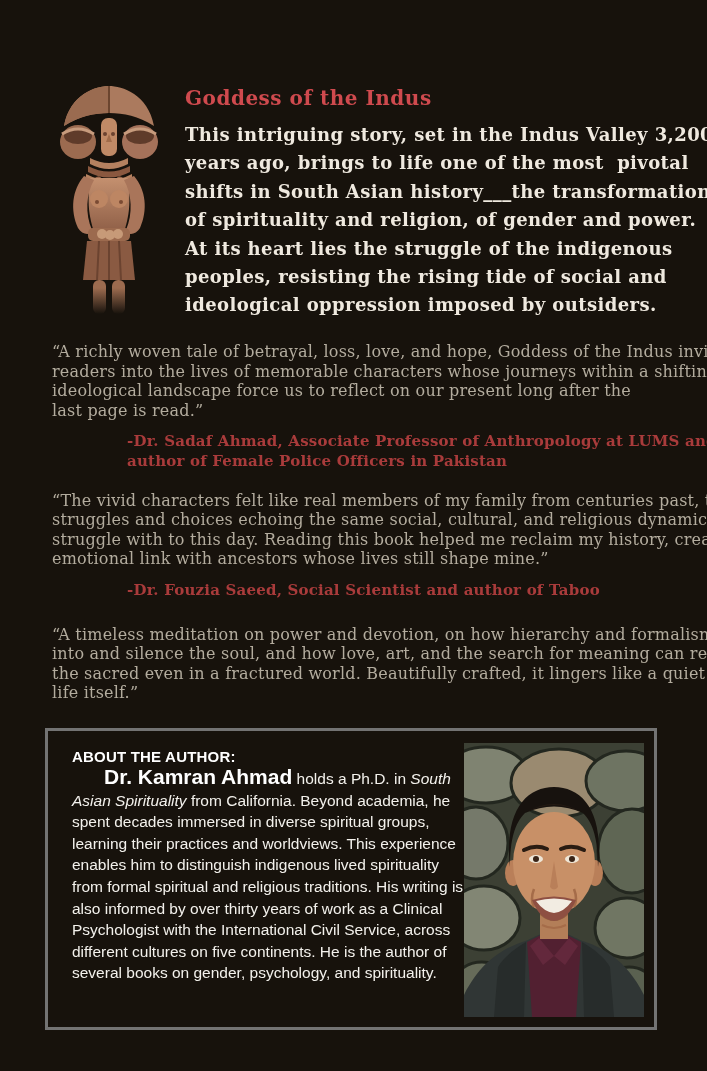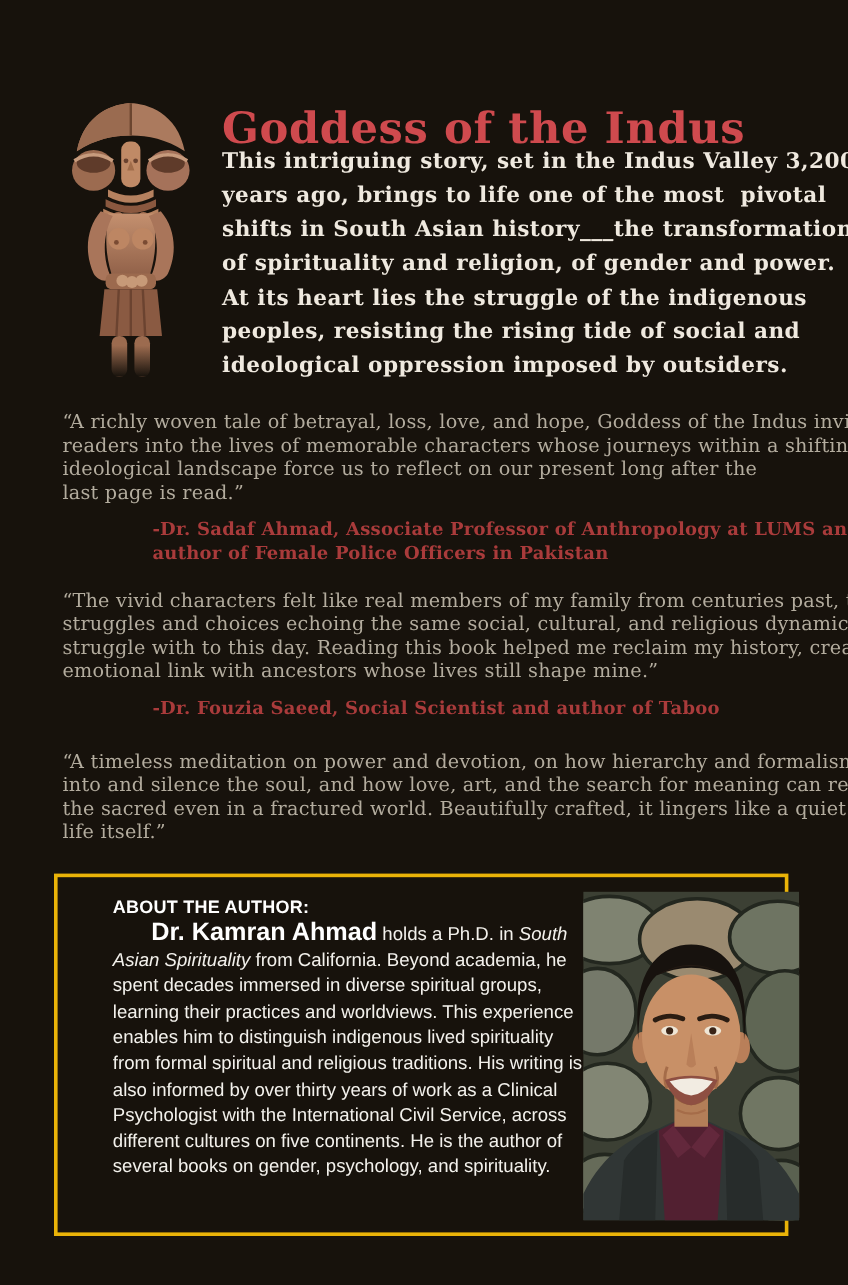--- a/index.html
+++ b/index.html
@@ -9,21 +9,21 @@
     background:#17120c;
     overflow:hidden;
     font-family:"DejaVu Serif", serif;
   }
   
   .figurine{
     position:absolute;left:53px;top:82px;width:112px;height:232px;
   }
   .title{
     position:absolute;left:185px;top:86px;
-    font-size:36px;font-weight:bold;color:#cf4a4e;
+    font-size:20px;font-weight:bold;color:#cf4a4e;
     letter-spacing:0.5px;white-space:pre;
   }
   .intro{
     position:absolute;left:185px;top:121px;
     font-size:18px;font-weight:bold;color:#efe9df;
     line-height:28.4px;letter-spacing:0.4px;
     white-space:pre;margin:0;
   }
   
   .quotes{
@@ -37,24 +37,23 @@
   }
   .quote-attr{
     margin:0;padding-left:87px;
     font-size:15px;font-weight:bold;color:#a93b3b;
     line-height:19.6px;white-space:pre;letter-spacing:0.2px;
   }
   
   .about-box{
     position:absolute;left:45px;top:728px;
     width:612px;height:302px;box-sizing:border-box;
-    border:3px solid #eab308;
+    border:3px solid #737373;
     display:flex;flex-direction:row;
     font-family:"Liberation Sans", sans-serif;
-    padding-left:22px;
   }
   .about-text{
     margin:17px 0 0 24px;width:392px;flex:0 0 auto;
   }
   .about-heading{
     font-size:15px;font-weight:bold;color:#ffffff;
     letter-spacing:0.2px;margin:0 0 1px 0;
   }
   .about-bio{
     margin:0;font-size:15.5px;color:#f3f1ec;line-height:21.6px;

